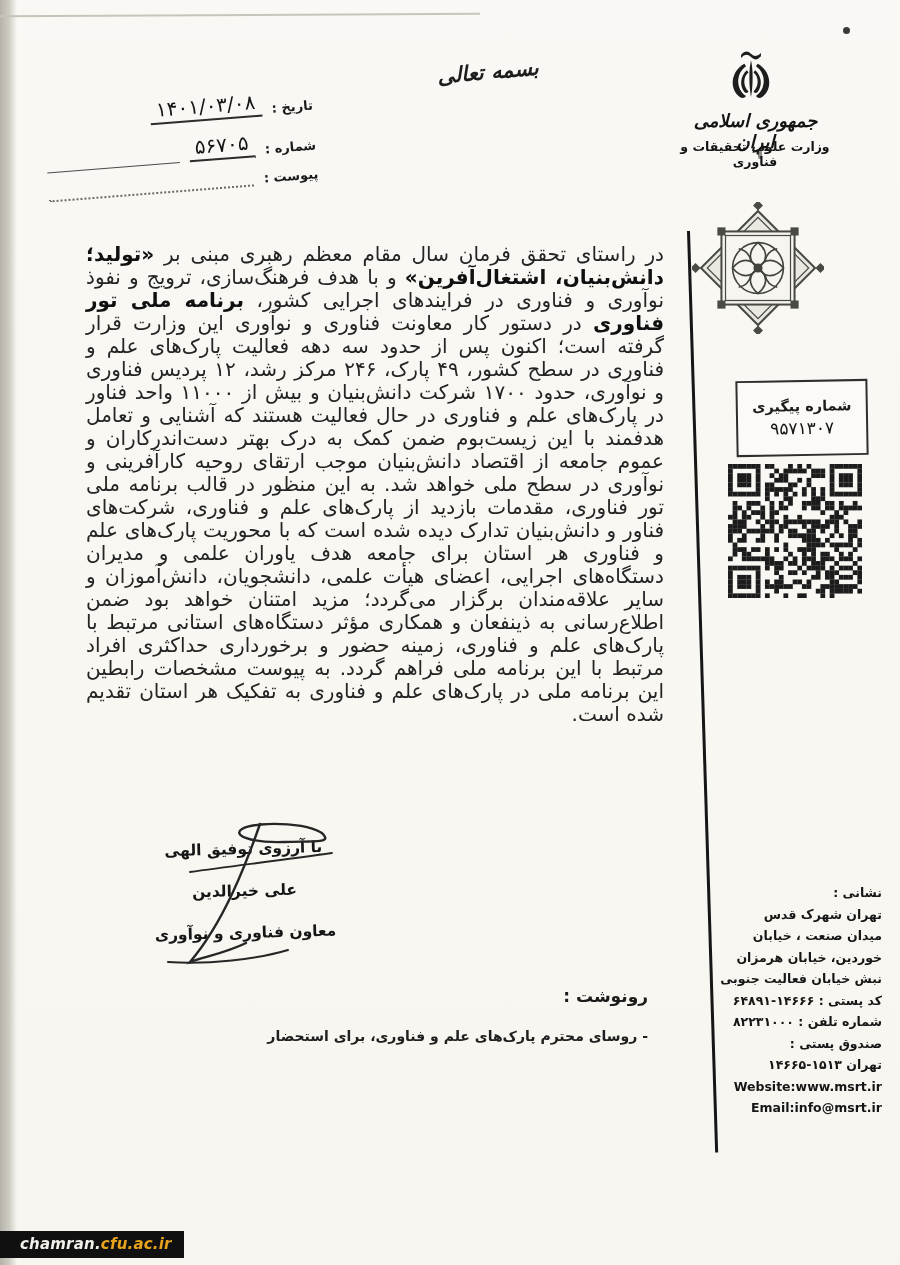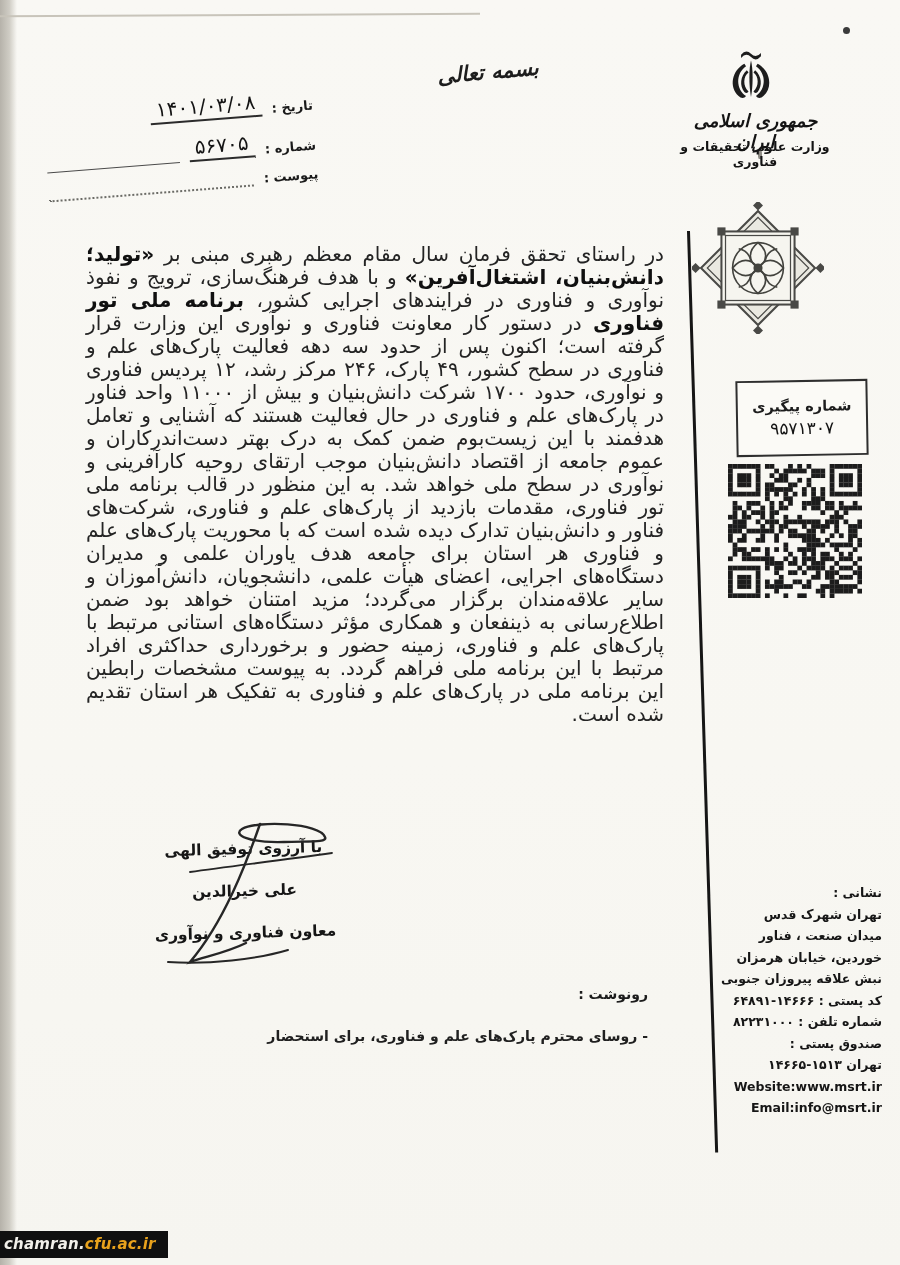--- a/index.html
+++ b/index.html
@@ -46,29 +46,29 @@
   .body-block{position:absolute;left:86px;top:243px;width:578px;direction:rtl;}
   .salutation{font-weight:bold;font-size:15.5px;color:#1b1b1b;margin-bottom:22px;}
   .paragraph{font-size:20px;line-height:23px;text-align:justify;text-align-last:right;color:#242424;}
   .rich-b{font-weight:bold;color:#101010;}
   .rich-n{font-weight:normal;}
   
   .sign-block{position:absolute;left:122px;top:828px;width:245px;text-align:center;direction:rtl;
     font-weight:bold;font-size:15.5px;line-height:42px;color:#161616;transform:rotate(-1.5deg);}
   .sign-scribble{position:absolute;left:132px;top:810px;pointer-events:none;}
   
-  .cc-label{position:absolute;right:252px;top:986px;direction:rtl;font-weight:bold;font-size:14px;color:#1c1c1c;}
+  .cc-label{position:absolute;right:252px;top:986px;direction:rtl;font-weight:bold;font-size:17px;color:#1c1c1c;}
   .cc-items{position:absolute;right:252px;top:1028px;direction:rtl;text-align:right;
     font-weight:bold;font-size:14px;color:#202020;white-space:nowrap;}
   
   .address{position:absolute;left:710px;top:882px;width:172px;direction:rtl;text-align:right;
     font-weight:bold;font-size:12.5px;line-height:21.5px;color:#161616;}
   .address .list-line{white-space:nowrap;}
   
-  .watermark{position:absolute;left:0;top:1231px;background:#101010;padding:4px 12px 5px 4px;
+  .watermark{position:absolute;left:0;top:1231px;background:#101010;padding:4px 12px 5px 20px;
     font-style:italic;font-weight:bold;font-size:15px;letter-spacing:.2px;}
   .wm-prefix{color:#f2f0ea;}
   .wm-suffix{color:#e8a21c;}
 </style>
 </head>
 <body>
 
 <div id="page">
 
   <div class="scan-edge-left"></div>
@@ -595,23 +595,23 @@
   </div>
 
   <div class="cc-label">رونوشت :</div>
   <div class="cc-items">
       <div class="list-line">- روسای محترم پارک‌های علم و فناوری، برای استحضار</div>
     </div>
 
   <div class="address">
       <div class="list-line">نشانی :</div>
       <div class="list-line">تهران شهرک قدس</div>
-      <div class="list-line">میدان صنعت ، فناور</div>
+      <div class="list-line">میدان صنعت ، خیابان</div>
       <div class="list-line">خوردین، خیابان هرمزان</div>
-      <div class="list-line">نبش علاقه پیروزان جنوبی</div>
+      <div class="list-line">نبش خیابان فعالیت جنوبی</div>
       <div class="list-line">کد پستی : ۱۴۶۶۶-۶۴۸۹۱</div>
       <div class="list-line">شماره تلفن : ۸۲۲۳۱۰۰۰</div>
       <div class="list-line">صندوق پستی :</div>
       <div class="list-line">تهران ۱۵۱۳-۱۴۶۶۵</div>
       <div class="list-line">Website:www.msrt.ir</div>
       <div class="list-line">Email:info@msrt.ir</div>
     </div>
 
   <div class="watermark">
     <span class="wm-prefix">chamran.</span><span class="wm-suffix">cfu.ac.ir</span>

